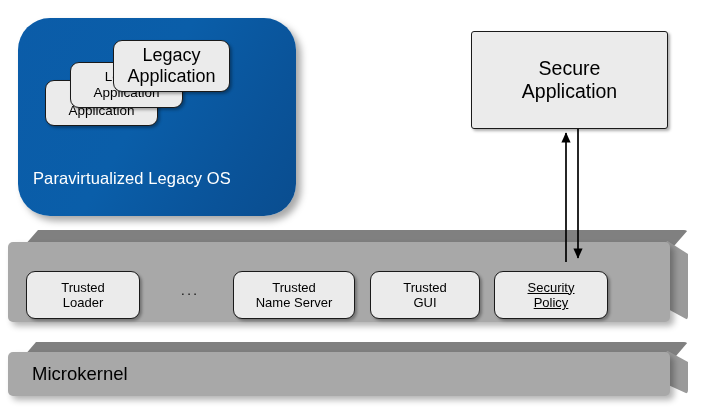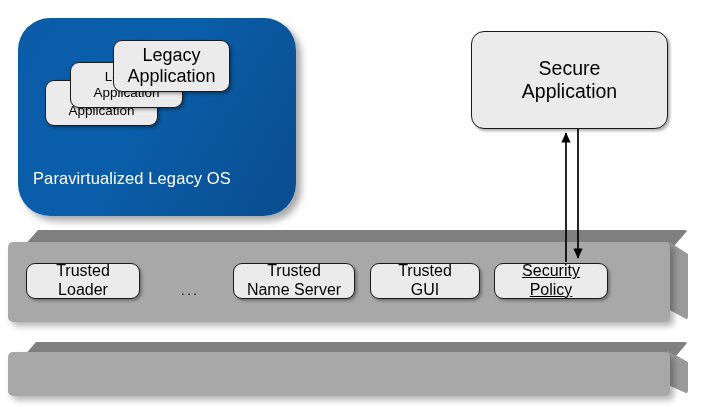--- a/index.html
+++ b/index.html
@@ -62,21 +62,21 @@
   .app-mid   { left: 70px;  top: 62px; width: 113px; height: 46px; font-size: 13.5px; z-index: 4; }
   .app-front { left: 113px; top: 40px; width: 117px; height: 52px; font-size: 18px; z-index: 5; }
 
   
   .securebox {
     left: 471px;
     top: 31px;
     width: 197px;
     height: 98px;
     font-size: 19.5px;
-    border-radius: 13px;
+    border-radius: 3px;
     z-index: 6;
   }
 
   
   .slab { position: absolute; }
   .slab .face {
     position: absolute;
     left: 0;
     box-sizing: border-box;
     background: #a8a8a8;
@@ -113,21 +113,21 @@
     left: 24px;
     top: 10px;
     height: 44px;
     display: flex;
     align-items: center;
     font-size: 18.5px;
     color: #000000;
   }
 
   
-  .svc { height: 36px; font-size: 16px; top: 263px; z-index: 5; }
+  .svc { height: 48px; font-size: 13px; top: 271px; z-index: 5; }
   .svc-loader { left: 26px;  width: 114px; }
   .svc-name   { left: 233px; width: 122px; }
   .svc-gui    { left: 370px; width: 110px; }
   .svc-policy { left: 494px; width: 114px; text-decoration: underline; }
 
   .ellipsis {
     position: absolute;
     left: 160px;
     top: 263px;
     width: 60px;
@@ -182,20 +182,21 @@
   <div class="lightbox svc svc-gui">Trusted
 GUI</div>
 
   <div class="lightbox svc svc-policy">Security
 Policy</div>
 
   <div class="slab slab-kernel">
     <div class="top-bevel"></div>
     <div class="right-bevel"></div>
     <div class="face"></div>
+    <div class="kernel-label">Microkernel</div>
   </div>
 
   <svg class="arrows" viewBox="0 0 703 407">
     <defs>
       <marker id="arrowhead" markerWidth="7" markerHeight="7" refX="5.6" refY="3.1" orient="auto" markerUnits="strokeWidth">
         <path d="M0,0.4 L6,3.1 L0,5.8 z" fill="#000000"></path>
       </marker>
     </defs>
 
     <line x1="566" y1="262" x2="566" y2="133" stroke="#000000" stroke-width="1.7" marker-end="url(#arrowhead)"></line>

